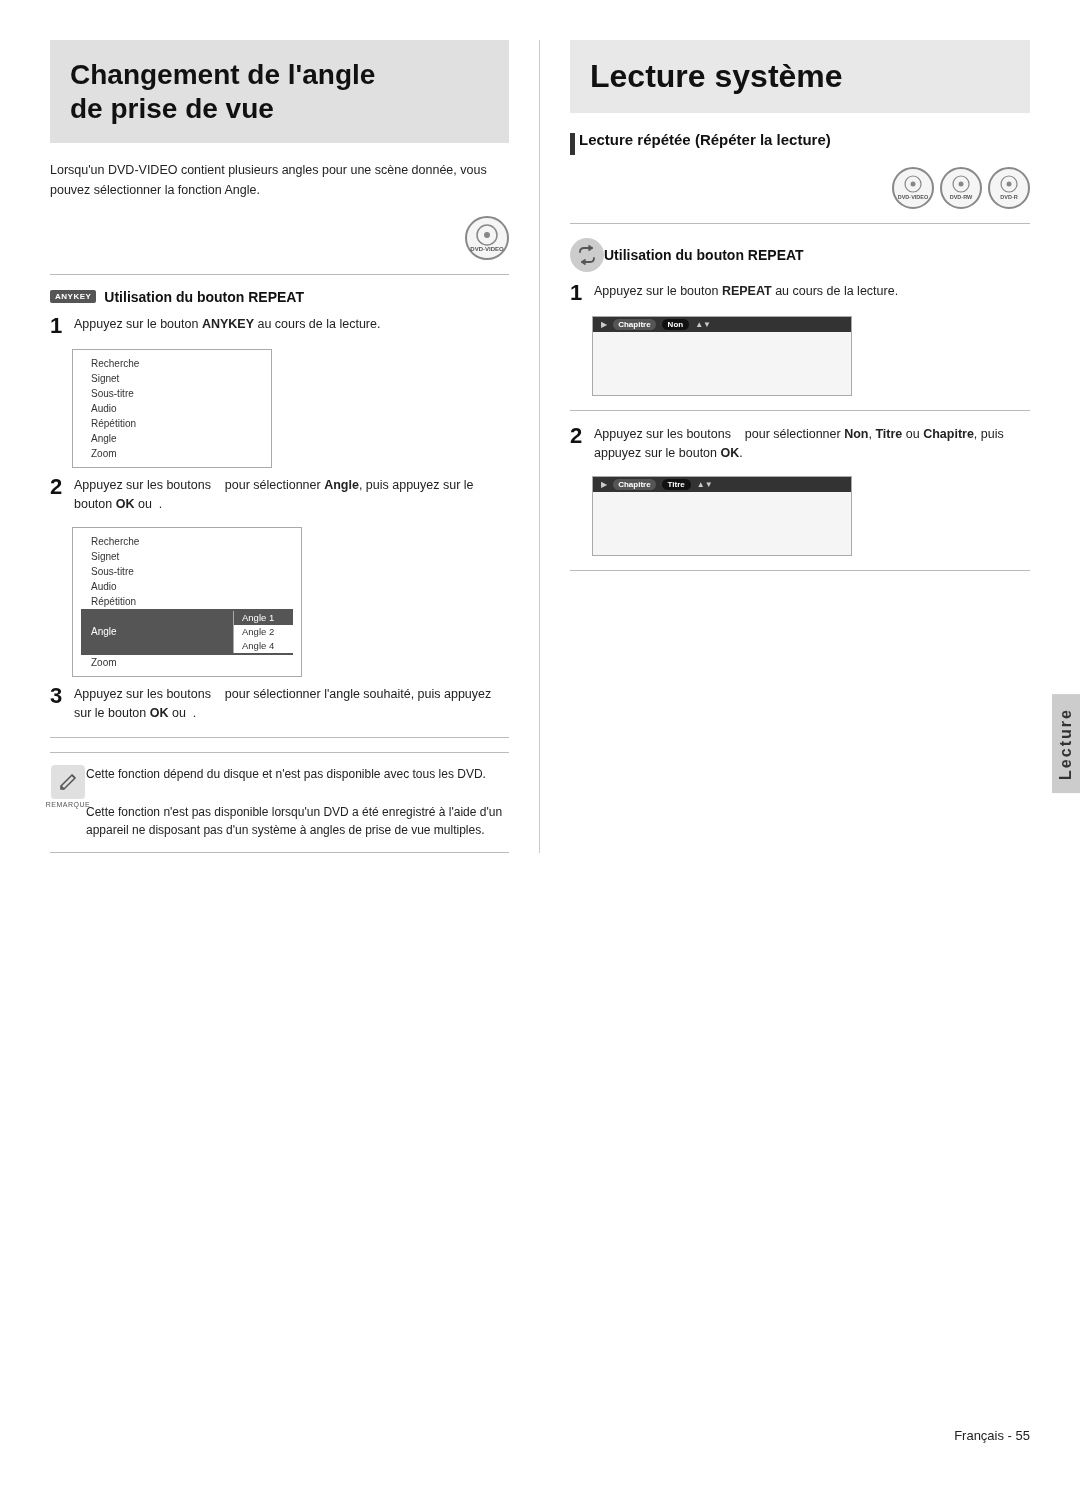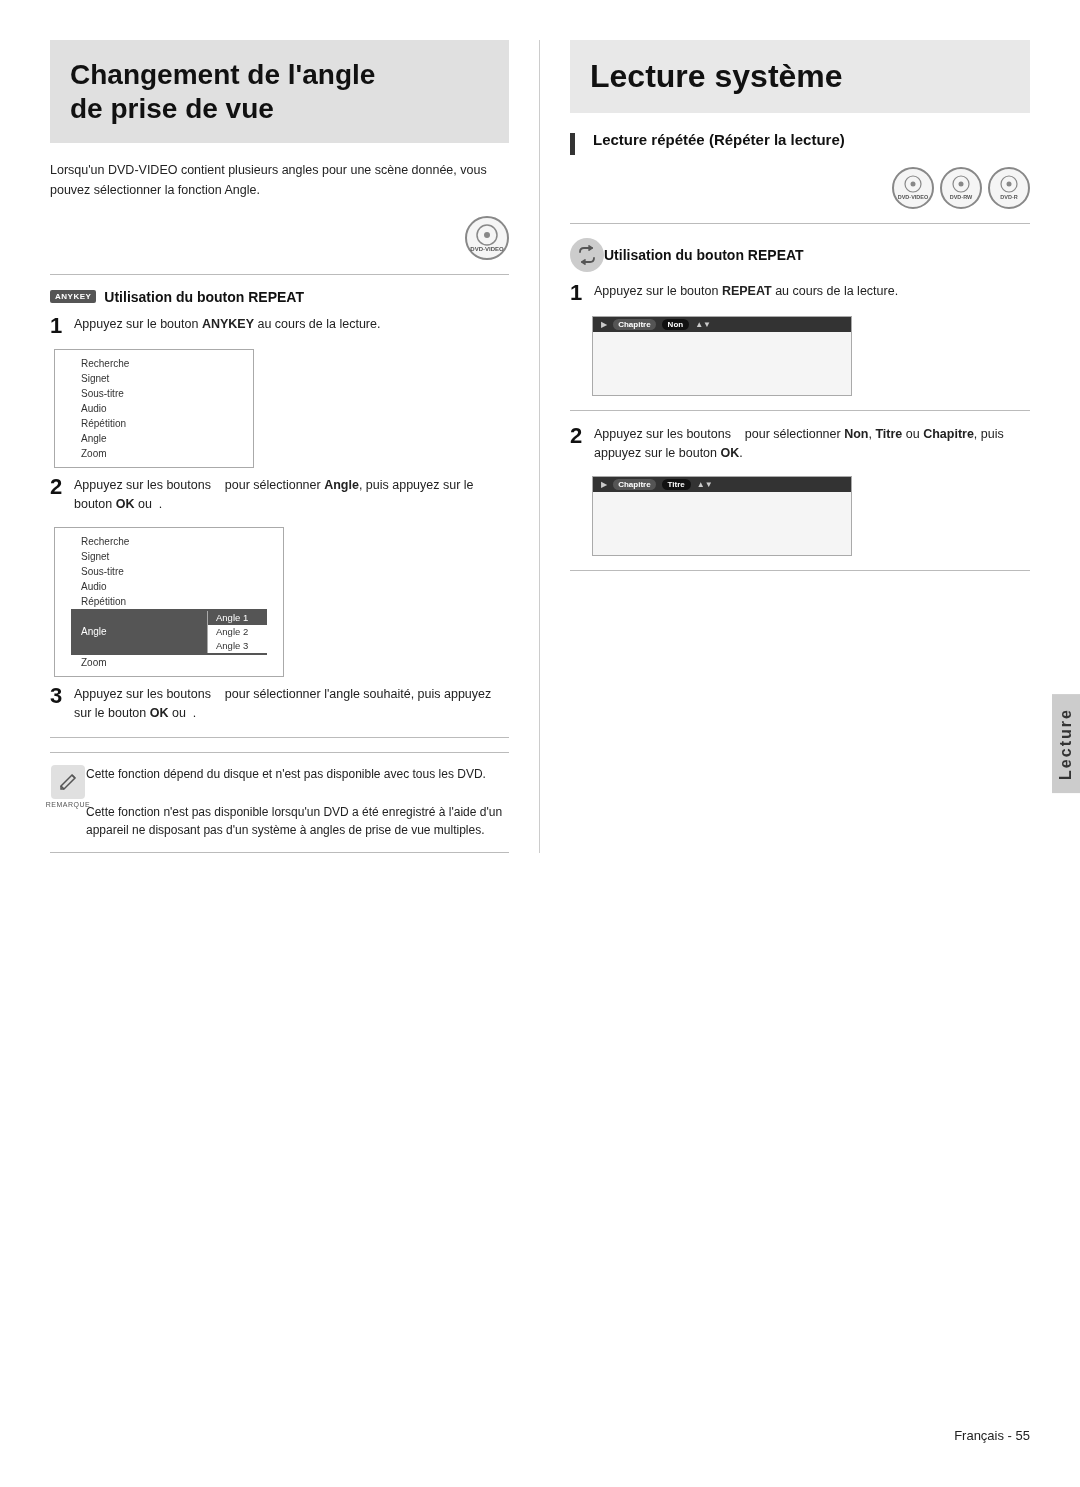--- a/index.html
+++ b/index.html
@@ -183,22 +183,22 @@
 
     .step-text b {
       font-weight: bold;
     }
 
     
     .menu-box {
       border: 1px solid #aaa;
       background: #fff;
       width: 200px;
-      margin: 8px 0 8px 4px;
-      padding: 6px 16px;
+      margin: 8px 0 8px 22px;
+      padding: 6px 8px;
     }
 
     .menu-box .menu-item {
       font-size: 10px;
       padding: 2px 10px;
       color: #333;
       background: #fff;
     }
 
     .menu-box .menu-item.selected {
@@ -331,21 +331,21 @@
       bottom: 44px;
       right: 50px;
       font-size: 13px;
       color: #222;
     }
 
     
     .subsection-header {
       display: flex;
       align-items: flex-start;
-      gap: 18px;
+      gap: 4px;
       margin-bottom: 12px;
     }
 
     .subsection-bar {
       width: 5px;
       min-height: 22px;
       background: #333;
       margin-top: 2px;
     }
 
@@ -417,21 +417,21 @@
         <div class="menu-item">Recherche</div>
         <div class="menu-item">Signet</div>
         <div class="menu-item">Sous-titre</div>
         <div class="menu-item">Audio</div>
         <div class="menu-item">Répétition</div>
         <div class="menu-item selected menu-item-row" style="display:flex;justify-content:space-between;padding-right:0;">
           <span>Angle</span>
           <div style="display:flex;flex-direction:column;background:#fff;border-left:1px solid #aaa;margin-left:4px;min-width:60px;">
             <span style="font-size:9.5px;padding:1.5px 8px;color:#333;background:#555;color:#fff;">Angle 1</span>
             <span style="font-size:9.5px;padding:1.5px 8px;color:#333;">Angle 2</span>
-            <span style="font-size:9.5px;padding:1.5px 8px;color:#333;">Angle 3</span>
+            <span style="font-size:9.5px;padding:1.5px 8px;color:#333;">Angle 4</span>
           </div>
         </div>
         <div class="menu-item">Zoom</div>
       </div>
 
       <div class="step">
         <span class="step-num">3</span>
         <span class="step-text">
           Appuyez sur les boutons&nbsp;&nbsp;&nbsp; pour sélectionner l'angle souhaité, puis appuyez sur le bouton <b>OK</b> ou&nbsp;&nbsp;.
         </span>

